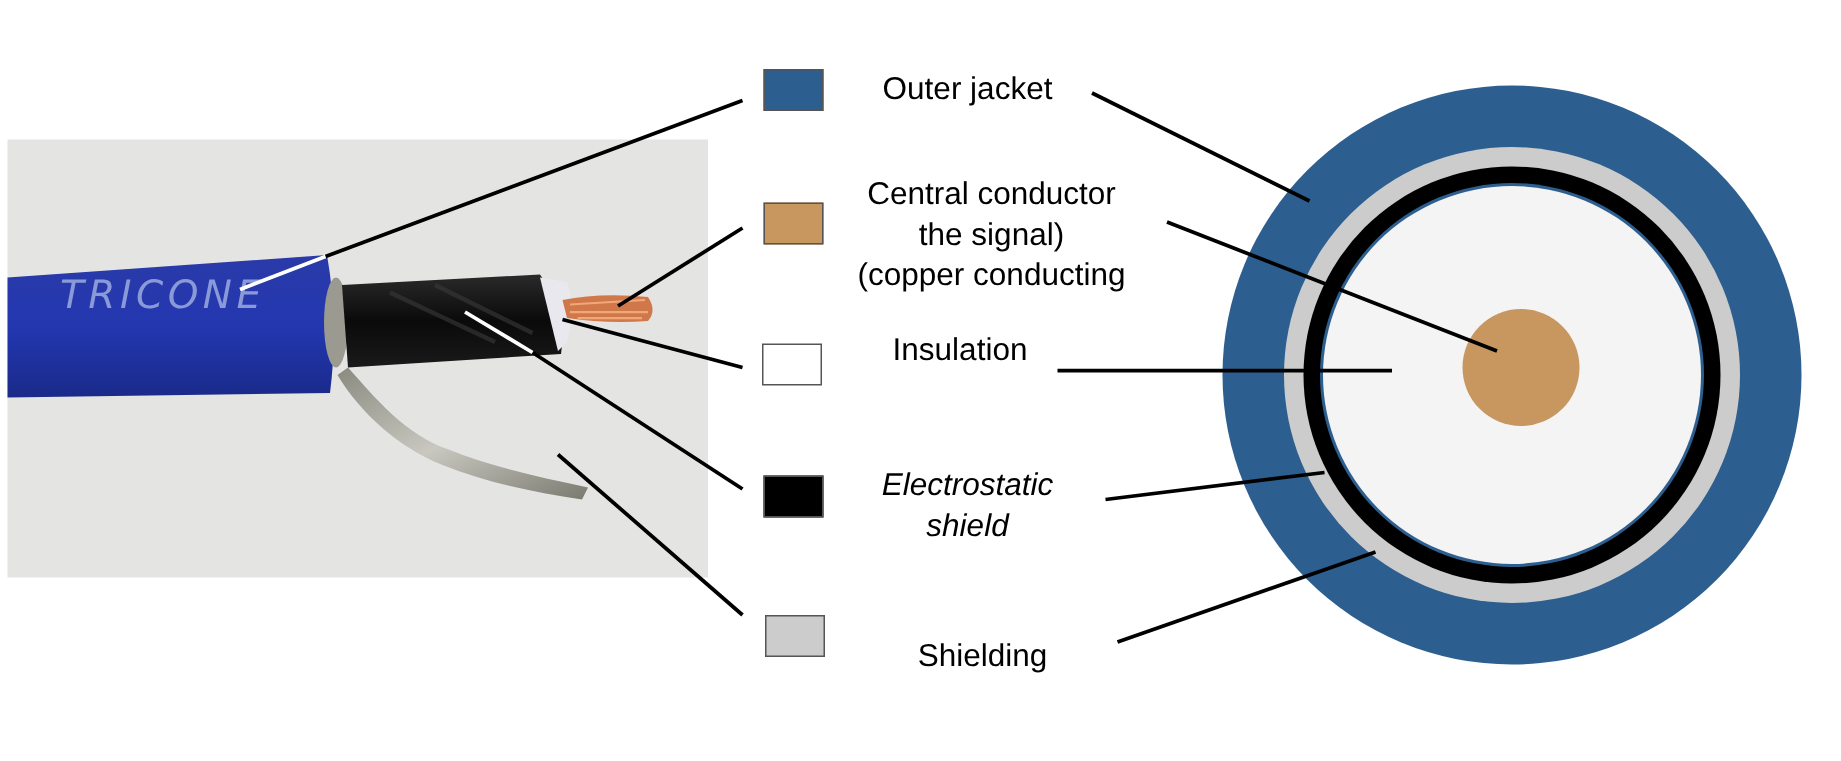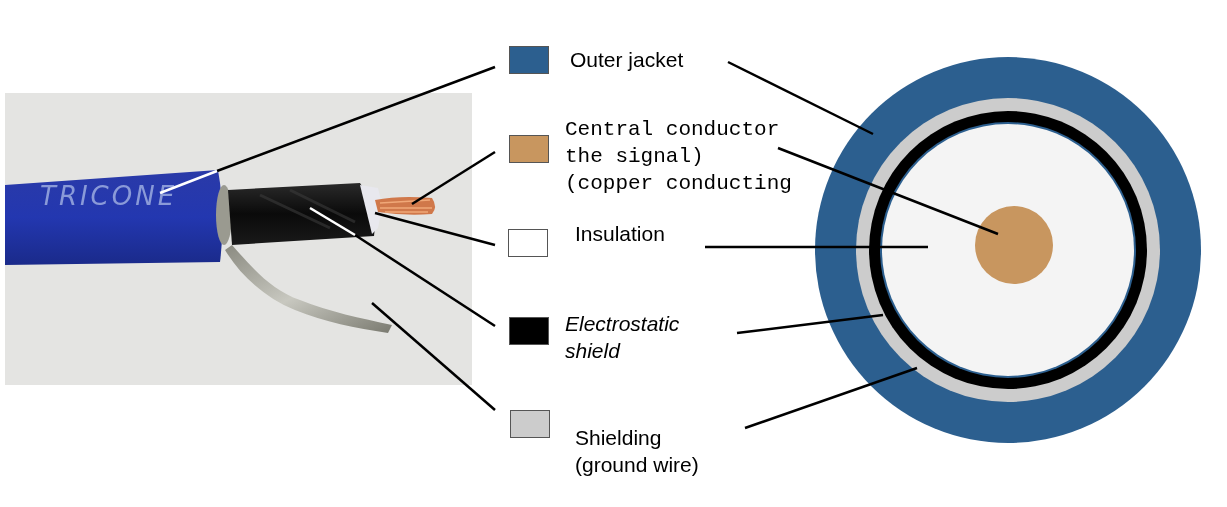--- a/index.html
+++ b/index.html
@@ -1,19 +1,19 @@
 <!DOCTYPE html>
 <html><head>
 <meta charset="utf-8">
 <style>
   html, body { margin: 0; padding: 0; background: #ffffff; }
   body { width: 1227px; height: 507px; position: relative; overflow: hidden;
          font-family: "Liberation Sans", sans-serif; }
   #stage { position: absolute; left: 0; top: 0; width: 1227px; height: 507px; }
-  .label { position: absolute; text-align: left; color: #000; font-size: 21px; line-height: 27px; white-space: nowrap; }
+  .label { position: absolute; text-align: center; color: #000; font-size: 21px; line-height: 27px; white-space: nowrap; }
   .swatch { position: absolute; width: 40px; height: 28px; border: 1px solid #555; box-sizing: border-box; }
   svg { position: absolute; left: 0; top: 0; }
 </style>
 </head>
 <body>
 
 <div id="stage">
 
   <svg width="1227" height="507">
     <defs>
@@ -82,29 +82,28 @@
 
   <div class="swatch" style="left:509px;top:46px;background:#2c5f8f;"></div>
   <div class="swatch" style="left:509px;top:135px;background:#c8965f;"></div>
   <div class="swatch" style="left:508px;top:229px;background:#ffffff;"></div>
   <div class="swatch" style="left:509px;top:317px;background:#000000;"></div>
   <div class="swatch" style="left:510px;top:410px;background:#cccccc;"></div>
 
   <div class="label" style="left:570px;top:46px;width:150px;">
     <div>Outer jacket</div>
   </div>
-  <div class="label" style="left:565px;top:116px;width:220px;font-family:Liberation Mono, monospace;">
+  <div class="label" style="left:551px;top:116px;width:220px;">
     <div>Central conductor</div>
     <div>the signal)</div>
     <div>(copper conducting</div>
   </div>
   <div class="label" style="left:575px;top:220px;width:130px;">
     <div>Insulation</div>
   </div>
   <div class="label" style="left:565px;top:310px;width:160px;font-style:italic;">
     <div>Electrostatic</div>
     <div>shield</div>
   </div>
   <div class="label" style="left:575px;top:396px;width:160px;margin-top:28px;">
     <div>Shielding</div>
-    <div>(ground wire)</div>
   </div>
 </div>
 
 </body></html>

